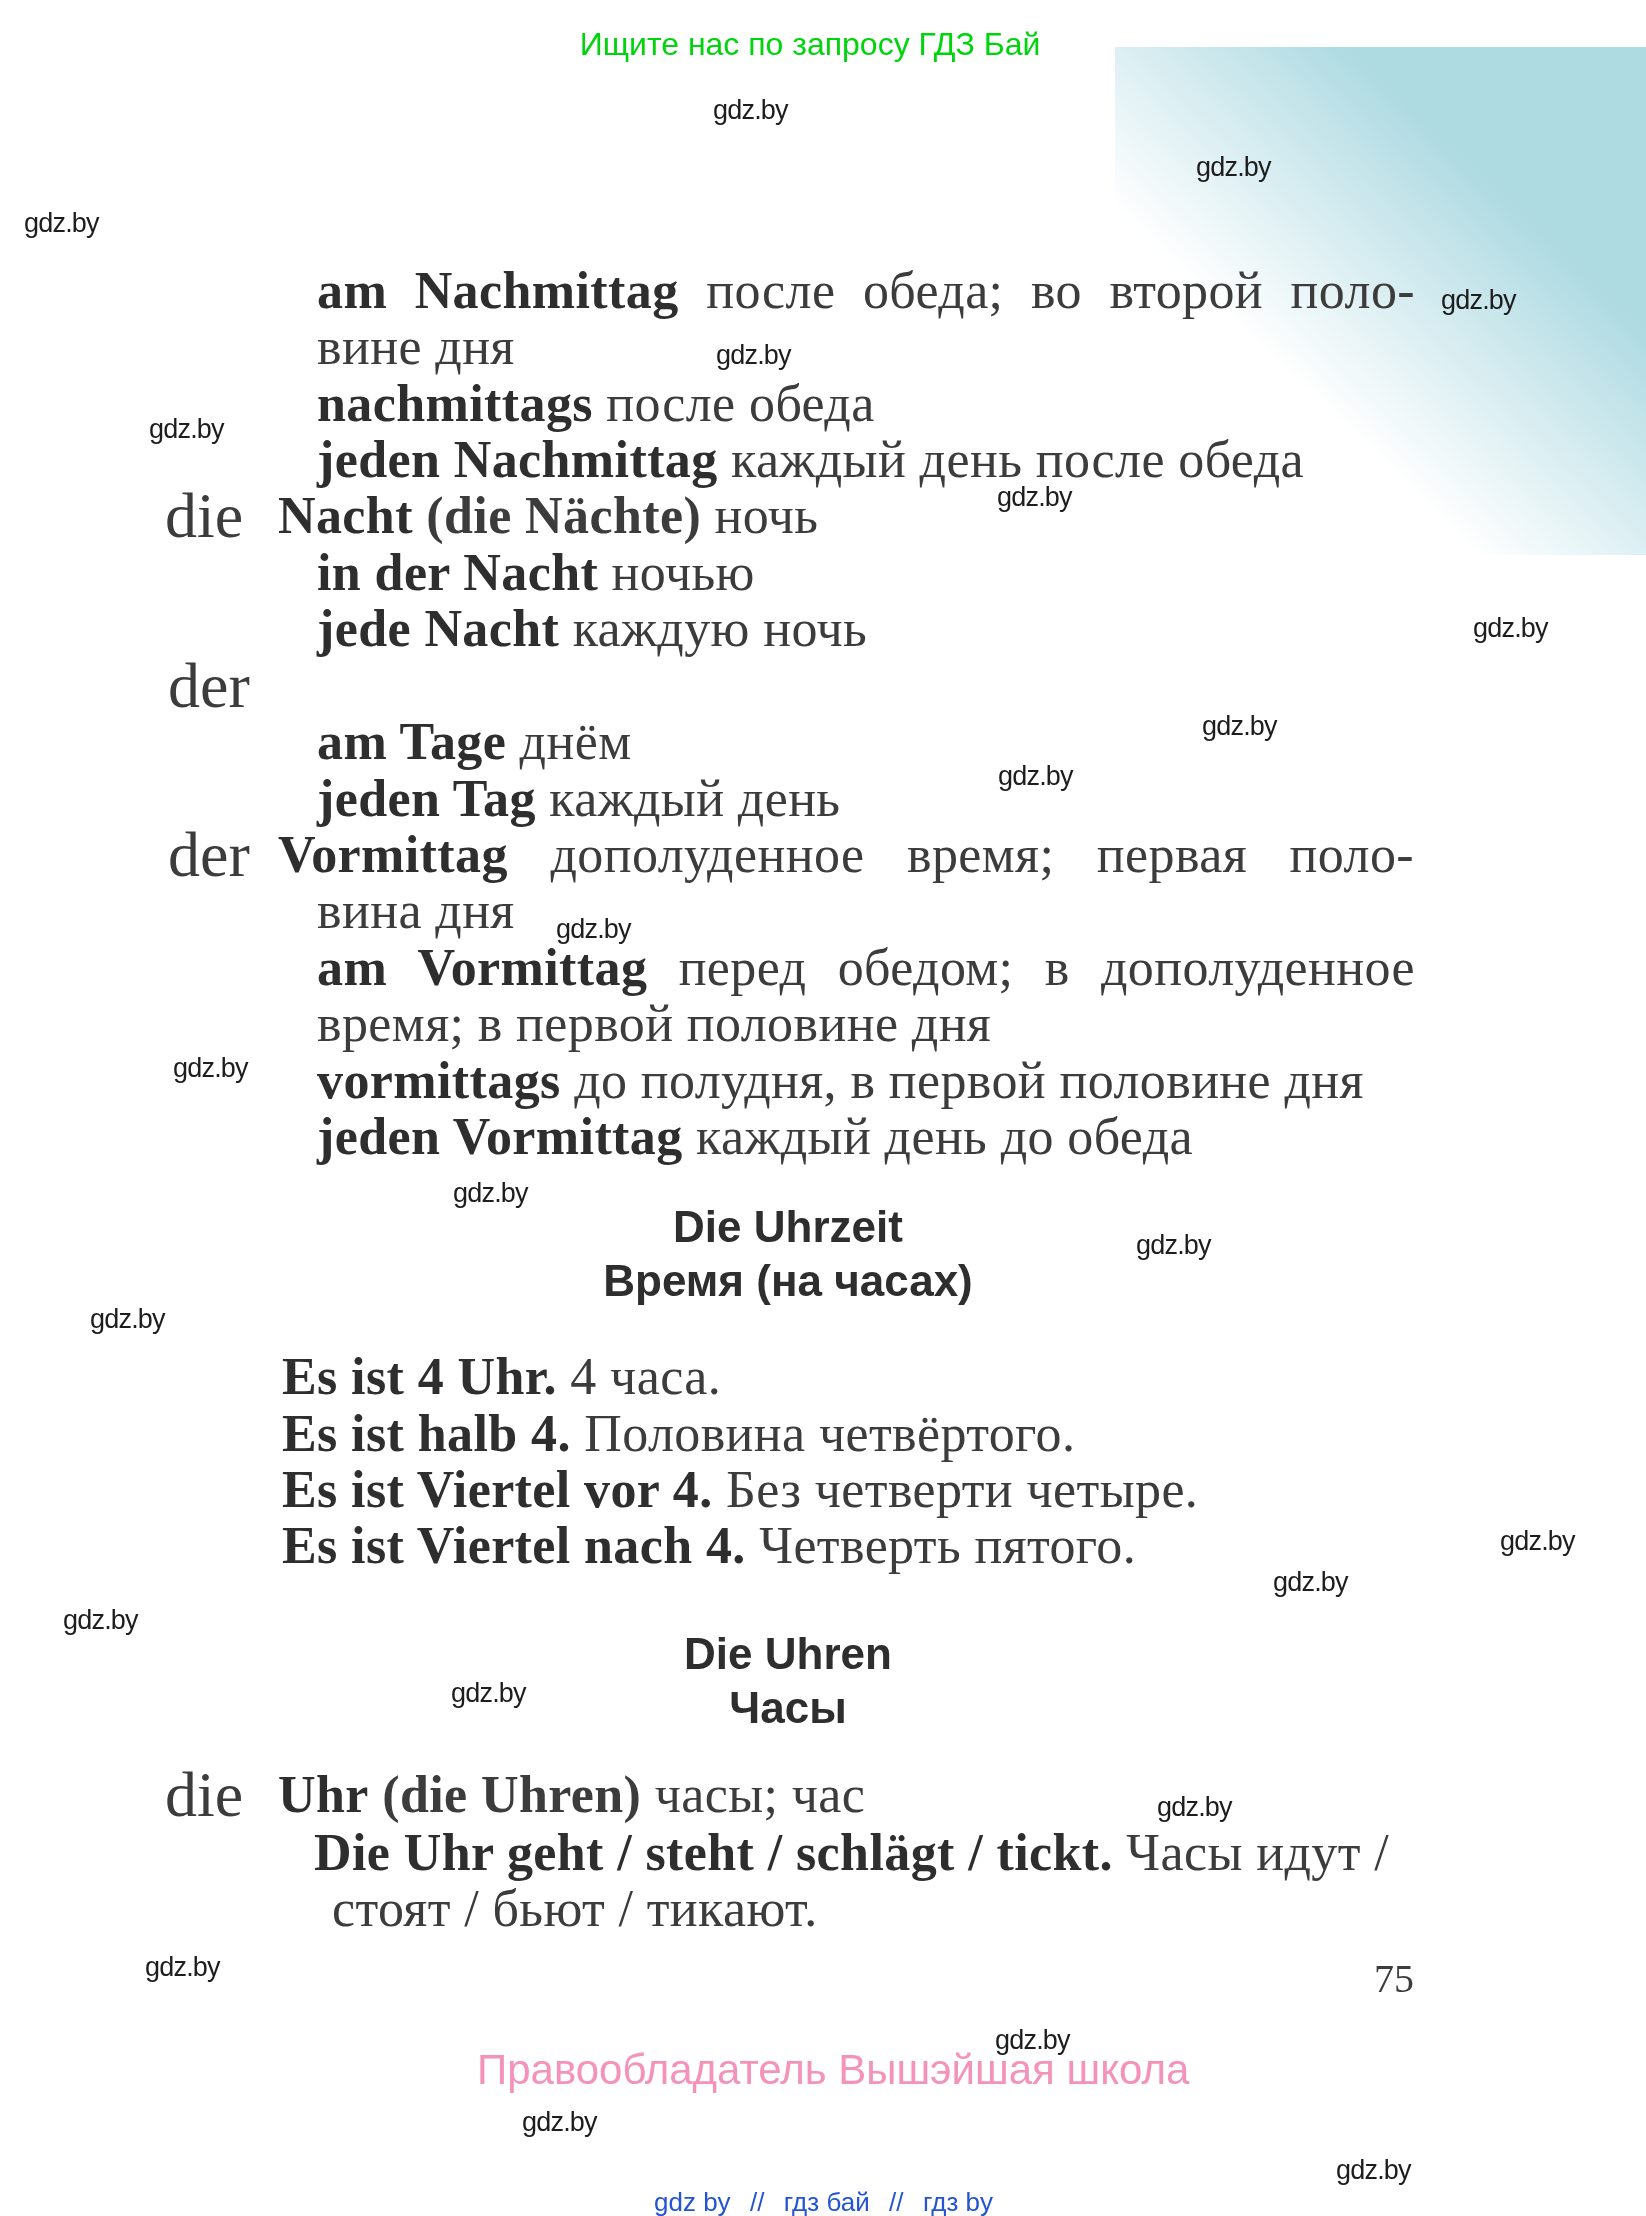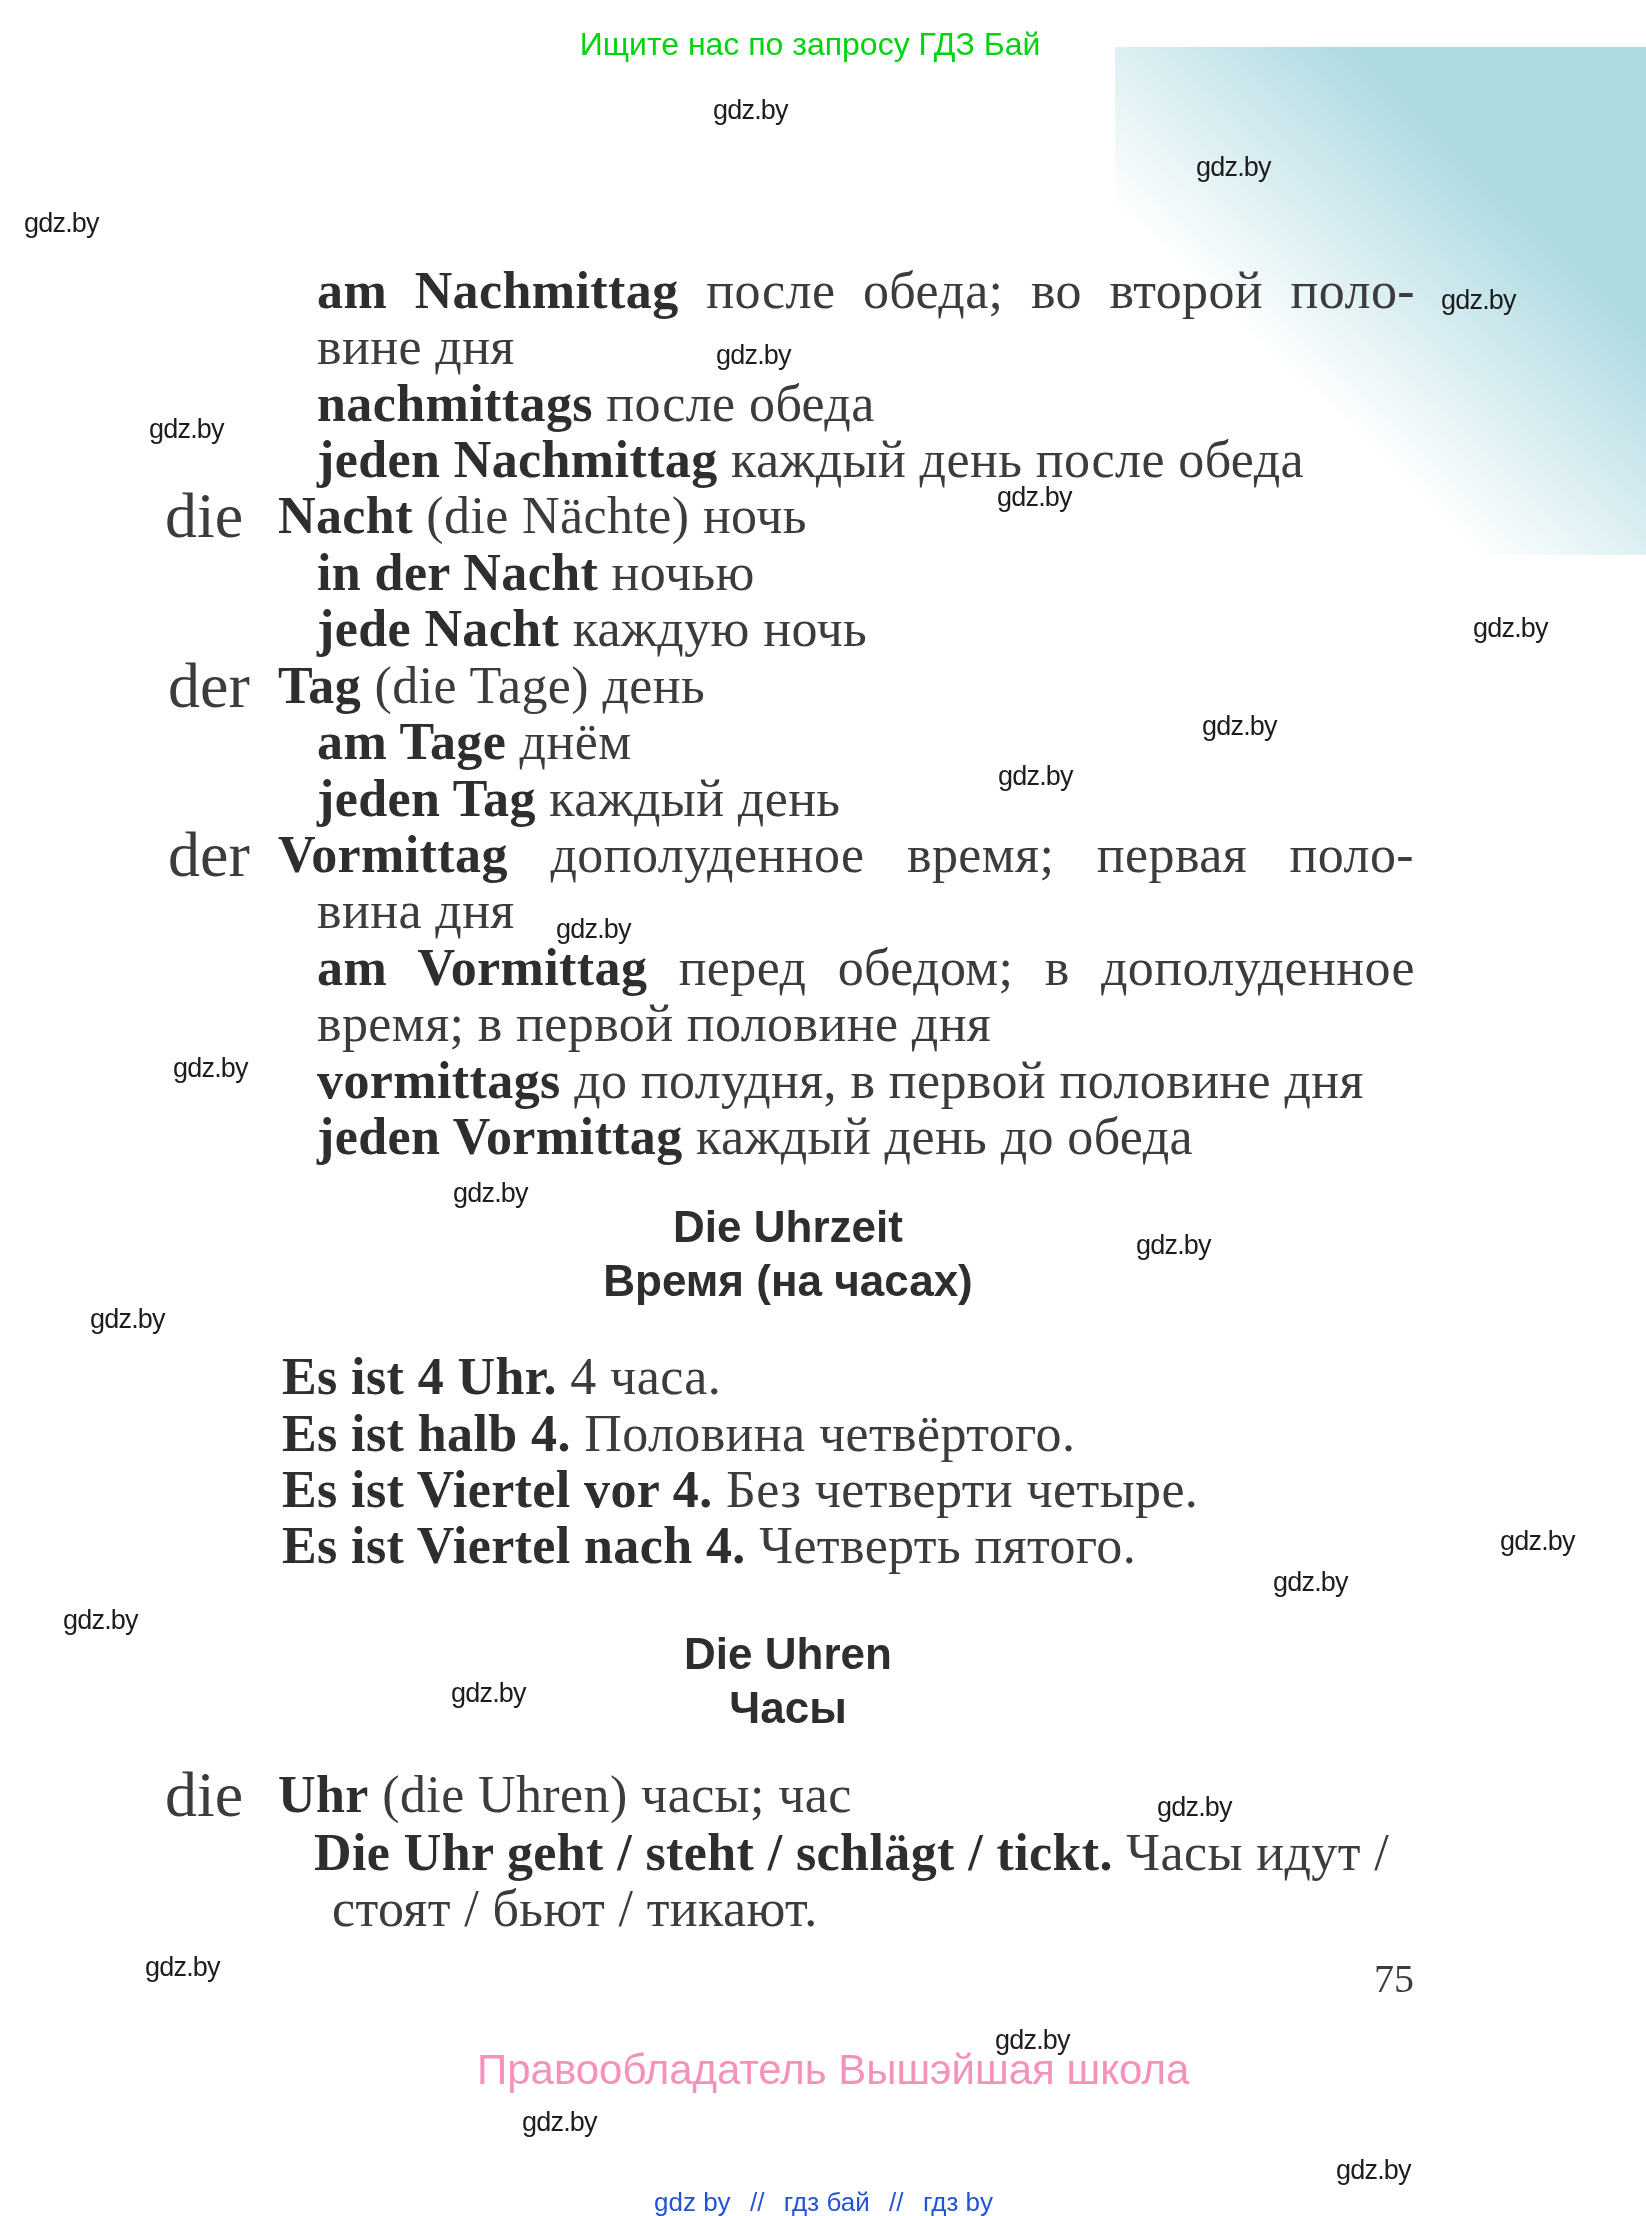--- a/index.html
+++ b/index.html
@@ -46,21 +46,21 @@
   .line {
     position: absolute;
     font-size: 52px;
     line-height: 56px;
     letter-spacing: 0.4px;
     color: var(--text);
     white-space: nowrap;
   }
   .line .de { font-weight: bold; color: var(--bold-text); }
   .line .ru { font-weight: normal; }
-  .line .pl { font-weight: normal; }
+  .line .pl { font-weight: bold; }
   .justify {
     white-space: normal;
     text-align: justify;
     text-align-last: justify;
     text-justify: inter-word;
   }
   .article {
     position: absolute;
     font-size: 64px;
     line-height: 56px;
@@ -151,21 +151,20 @@
   <div class="line" style="left:317px;top:411px"><span class="de">jeden Nachmittag</span> <span class="ru">каждый день после обеда</span></div>
 
   <div class="article" style="left:165px;top:467px">die</div>
   <div class="line" style="left:278px;top:467px"><span class="de">Nacht</span> <span class="pl">(die Nächte)</span> <span class="ru">ночь</span></div>
 
   <div class="line" style="left:317px;top:524px"><span class="de">in der Nacht</span> <span class="ru">ночью</span></div>
 
   <div class="line" style="left:317px;top:580px"><span class="de">jede Nacht</span> <span class="ru">каждую ночь</span></div>
 
   <div class="article" style="left:168px;top:637px">der</div>
-  <div class="line" style="left:278px;top:637px"><span class="de">Tag</span> <span class="pl">(die Tage)</span> <span class="ru">день</span></div>
 
   <div class="line" style="left:317px;top:693px"><span class="de">am Tage</span> <span class="ru">днём</span></div>
 
   <div class="line" style="left:317px;top:750px"><span class="de">jeden Tag</span> <span class="ru">каждый день</span></div>
 
   <div class="article" style="left:168px;top:806px">der</div>
   <div class="line justify" style="left:278px;top:806px;width:1136px"><span class="de">Vormittag</span> <span class="ru">дополуденное время; первая поло-</span></div>
   <div class="line" style="left:317px;top:862px"><span class="ru">вина дня</span></div>
 
   <div class="line justify" style="left:317px;top:919px;width:1098px"><span class="de">am Vormittag</span> <span class="ru">перед обедом; в дополуденное</span></div>

